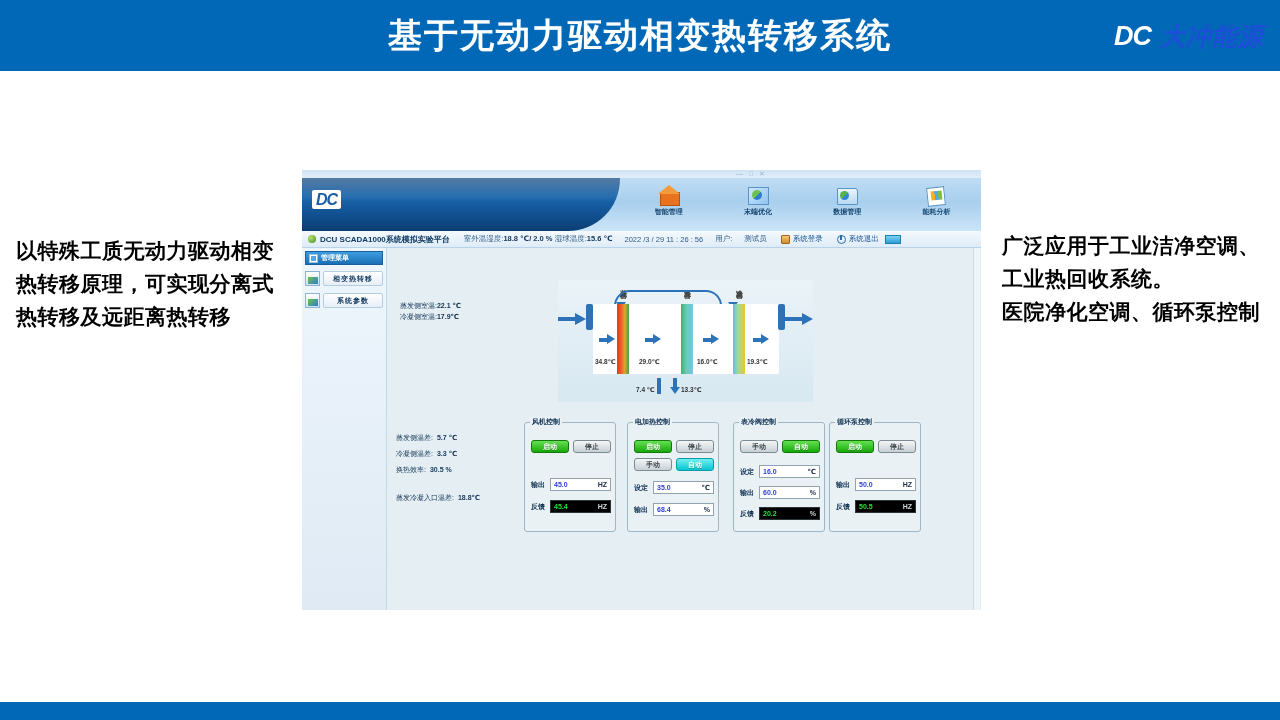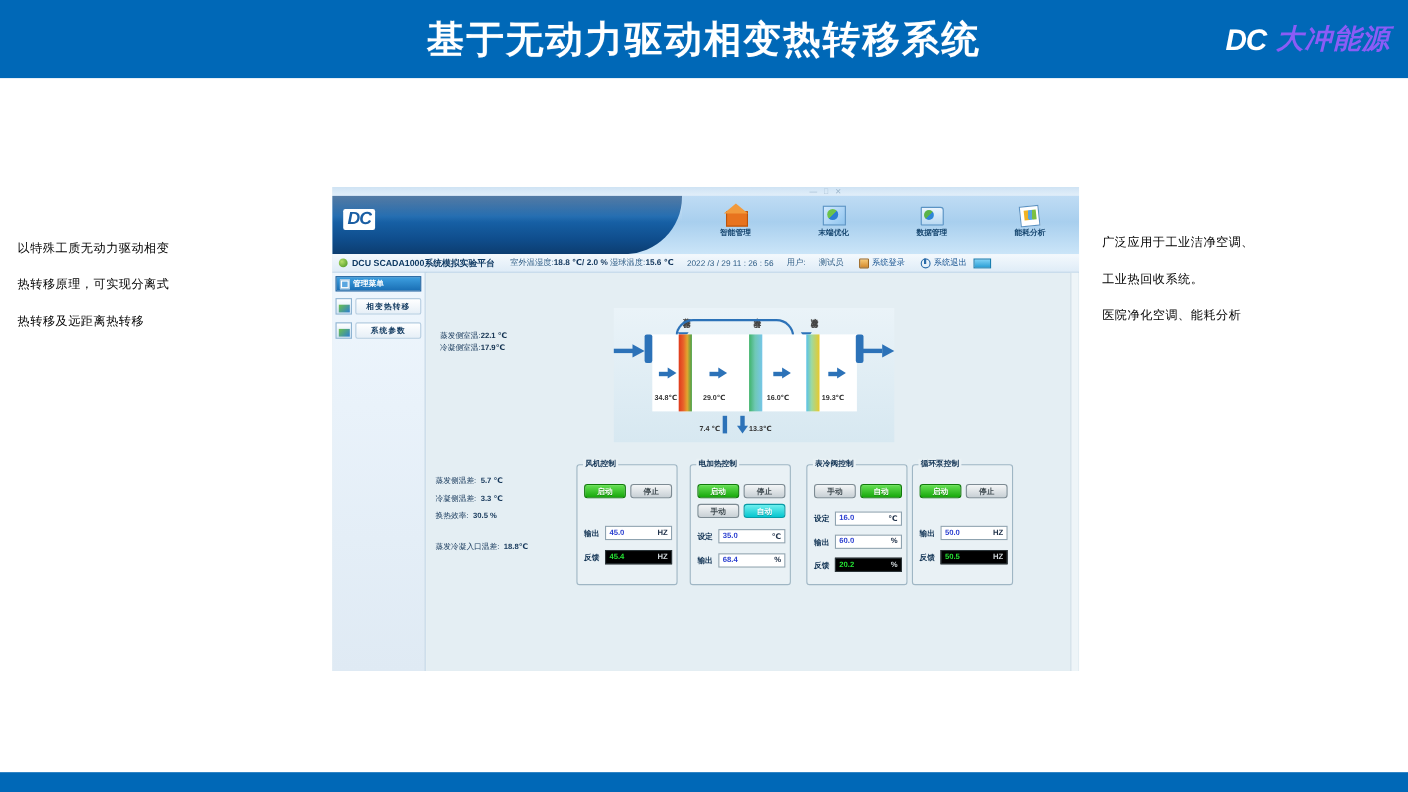--- a/index.html
+++ b/index.html
@@ -25,32 +25,32 @@
   }
   .brand {
     position: absolute; right: 16px; top: 16px; height: 40px;
     display: flex; align-items: center; gap: 9px;
   }
   .brand-dc {
     color: #ffffff; font-size: 27px; font-weight: bold; font-style: italic;
     letter-spacing: -1px; line-height: 1;
   }
   .brand-cn {
-    color: #8b5cf6; font-size: 25px; font-weight: bold; font-style: italic;
+    color: #1d4ed8; font-size: 25px; font-weight: bold; font-style: italic;
     letter-spacing: 1px; line-height: 1;
   }
   .bottom-bar {
     position: absolute; left: 0; bottom: 0; width: 1280px; height: 18px;
     background: #0068b7;
   }
 
   
   .caption {
-    position: absolute; color: #000000; font-weight: normal;
-    font-size: 11px; line-height: 33px; letter-spacing: .5px;
+    position: absolute; color: #000000; font-weight: bold;
+    font-size: 21px; line-height: 33px; letter-spacing: .5px; margin-top: 24px;
   }
   .caption-left  { left: 16px;  top: 210px; width: 270px; }
   .caption-right { left: 1002px; top: 205px; width: 275px; }
   .caption p { white-space: nowrap; }
 
   
   .scada {
     position: absolute; left: 302px; top: 170px;
     width: 679px; height: 440px;
     background: #e7eff3;
@@ -354,21 +354,21 @@
 
 <div class="caption caption-left">
   <p>以特殊工质无动力驱动相变</p>
   <p>热转移原理，可实现分离式</p>
   <p>热转移及远距离热转移</p>
 </div>
 
 <div class="caption caption-right">
   <p>广泛应用于工业洁净空调、</p>
   <p>工业热回收系统。</p>
-  <p>医院净化空调、能耗分析</p>
+  <p>医院净化空调、循环泵控制</p>
 </div>
 
 <div class="scada">
 
   <div class="scada-topstrip"></div>
   <div class="scada-winctl">— ⎕ ✕</div>
 
   <div class="scada-head">
     <div class="head-blue"></div>
     <div class="head-logo">DC</div>

